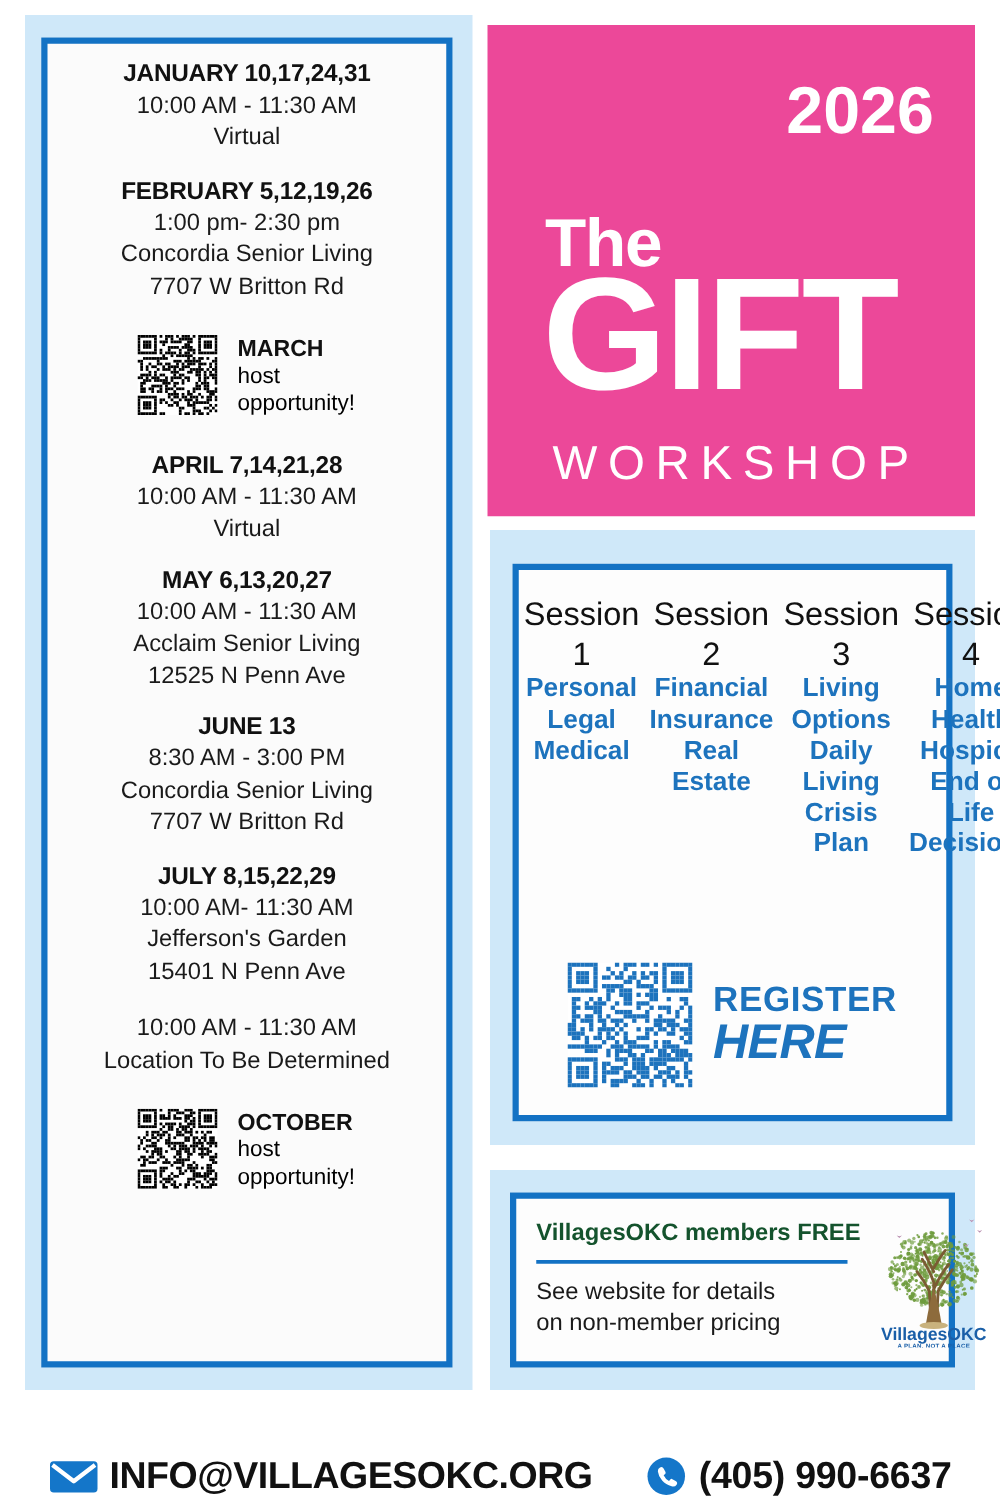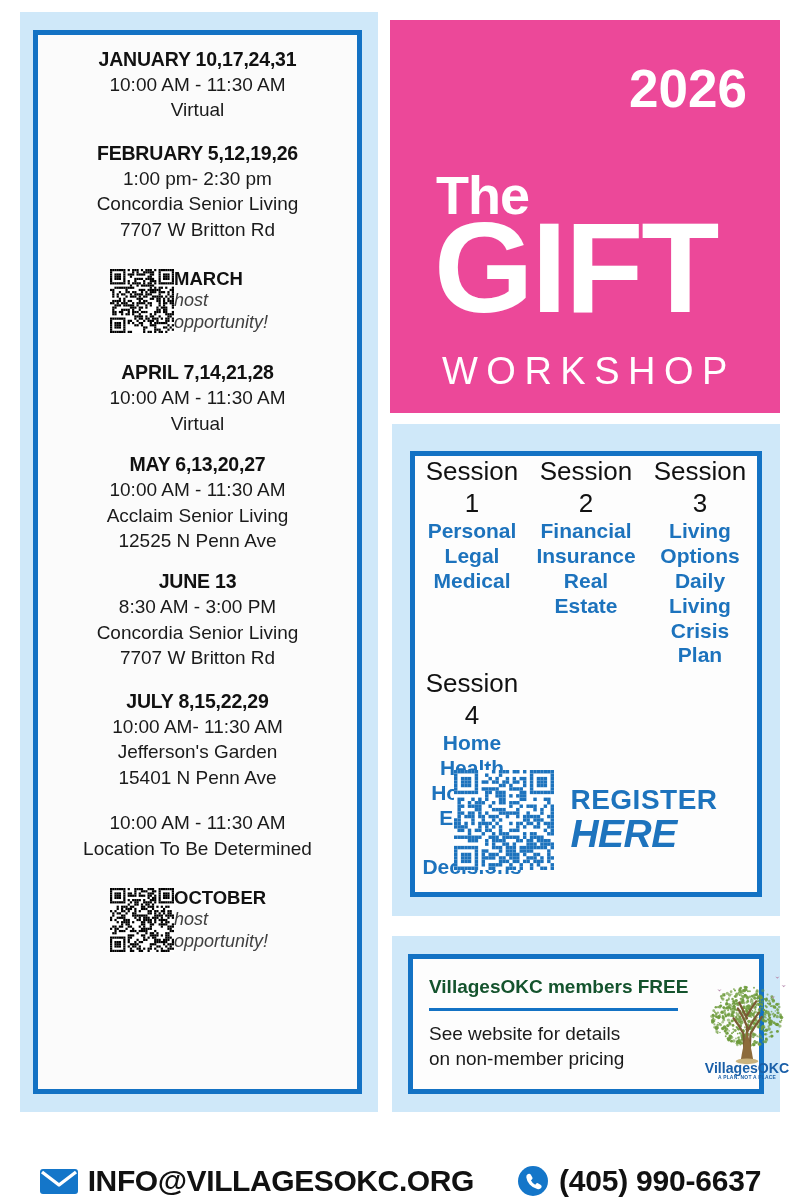--- a/index.html
+++ b/index.html
@@ -29,26 +29,26 @@
   .ev{ width:100%; text-align:center; }
   .ev-title{
     font-weight:bold; font-size:19.5px; letter-spacing:-.2px;
     color:#111; line-height:1.28;
   }
   .ev-line{
     font-size:19px; color:#1a1a1a; line-height:1.34; font-weight:400;
   }
 
   .host-row{
-    display:flex; align-items:center; width:100%;
+    display:flex; align-items:flex-start; gap:16px; width:100%;
     padding-left:58px;
   }
   .host-text{ text-align:left; }
   .host-month{ font-weight:bold; font-size:18.5px; color:#111; line-height:1.2; }
-  .host-sub{ font-size:18px; color:#404040; line-height:1.22;font-style:italic; }
+  .host-sub{ font-size:18px; color:#000000; line-height:1.22; }
 
   
   .qr{ display:block; flex:0 0 auto; }
 
   
   .hero{
     position:absolute; left:390px; top:20px; width:390px; height:393px;
     background:#ec4899;
   }
   .hero-year{
@@ -74,22 +74,22 @@
 
   .sess-wrap{
     position:absolute; left:392px; top:424px; width:388px; height:492px;
     background:#cfe8f9;
   }
   .sess-card{
     position:absolute; left:18px; top:27px; right:18px; bottom:19px;
     background:#fdfdfd; border:5px solid #1372c4;
   }
   .sess-grid{
-    position:absolute; left:0; right:0; top:0;
-    display:grid; grid-template-columns:1fr 1fr 1fr; row-gap:0;
+    position:absolute; left:0; right:0; top:20px;
+    display:grid; grid-template-columns:1fr 1fr 1fr 1fr; row-gap:26px;
   }
   .sess-cell{ text-align:center; padding:0 4px; }
   .sess-head{ font-size:26px; color:#111; font-weight:400; line-height:1.22; }
   .sess-item{ font-size:21px; color:#1d73bd; font-weight:bold; line-height:1.18; }
 
   .reg-row{
     position:absolute; left:0; right:0; bottom:22px;
     display:flex; align-items:center; justify-content:center; gap:16px;
   }
   .reg-text{ text-align:left; }

